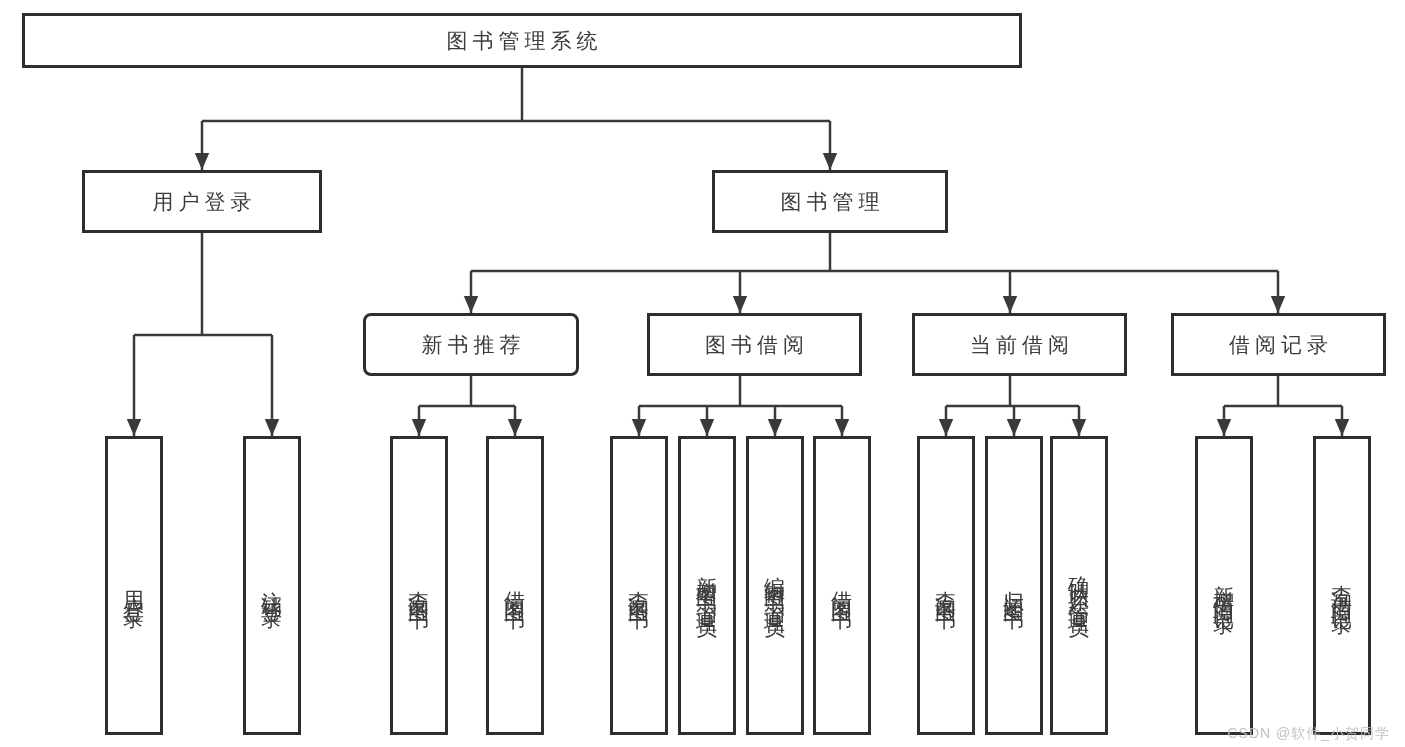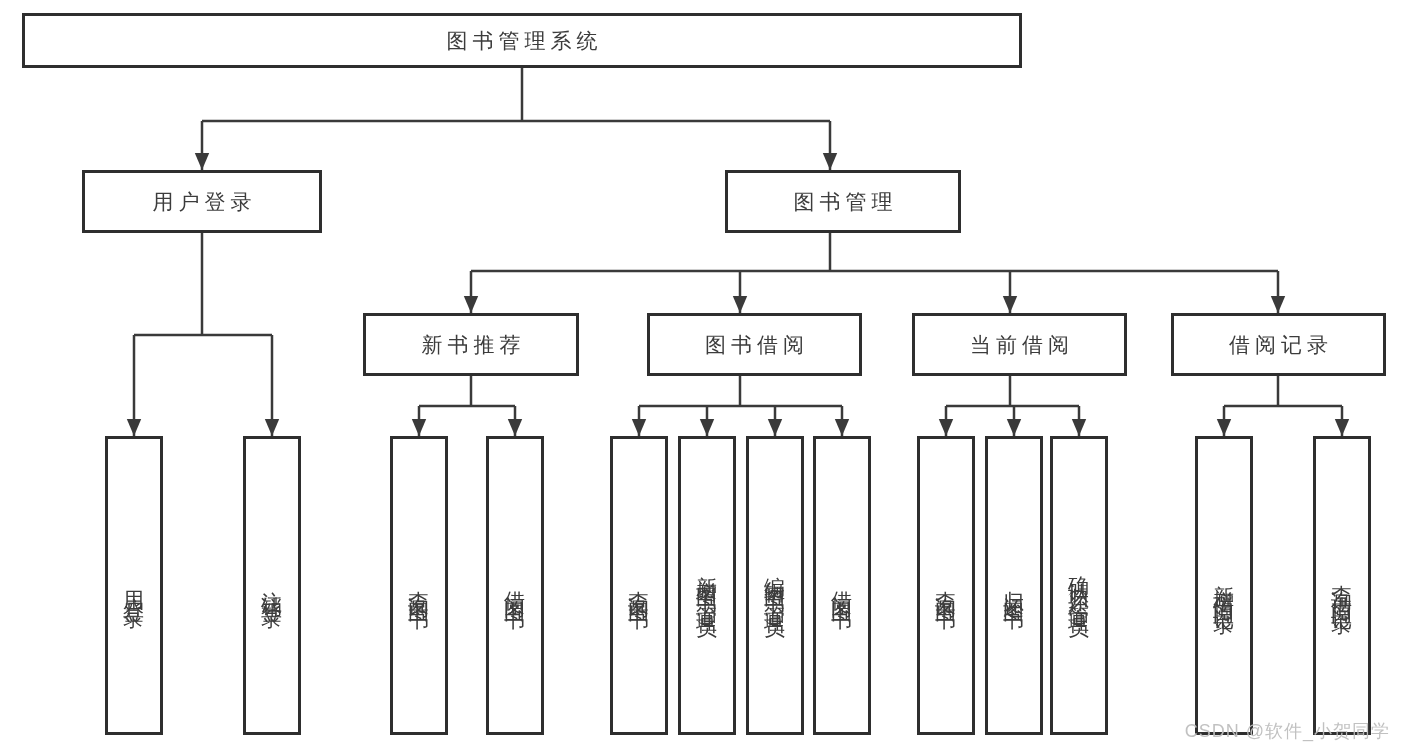--- a/index.html
+++ b/index.html
@@ -41,21 +41,21 @@
     letter-spacing: 6px;
     line-height: 1;
     white-space: nowrap;
   }
   .lvl2 { top: 170px; height: 63px; }
   .lvl3 { top: 313px; height: 63px; width: 215px; }
   #watermark {
     position: absolute;
     right: 10px;
     bottom: 4px;
-    font-size: 18px;
+    font-size: 14px;
     letter-spacing: 1px;
     color: rgba(190, 190, 190, 0.95);
     z-index: 5;
   }
 </style>
 </head>
 <body>
 
 <div id="canvas">
 
@@ -121,25 +121,25 @@
     </g>
   </svg>
 
   <div class="box hbox" style="left:22px; top:13px; width:1000px; height:55px;">
     <span>图书管理系统</span>
   </div>
 
   <div class="box hbox lvl2" style="left:82px; width:240px;">
     <span>用户登录</span>
   </div>
-  <div class="box hbox lvl2" style="left:712px; width:236px;margin-left:13px;">
+  <div class="box hbox lvl2" style="left:712px; width:236px;">
     <span>图书管理</span>
   </div>
 
-  <div class="box hbox lvl3" style="left:363px; width:216px;">
+  <div class="box hbox lvl3" style="left:363px; width:216px;border-radius:8px;">
     <span>新书推荐</span>
   </div>
   <div class="box hbox lvl3" style="left:647px;">
     <span>图书借阅</span>
   </div>
   <div class="box hbox lvl3" style="left:902px;margin-left:10px;">
     <span>当前借阅</span>
   </div>
   <div class="box hbox lvl3" style="left:1171px;">
     <span>借阅记录</span>

